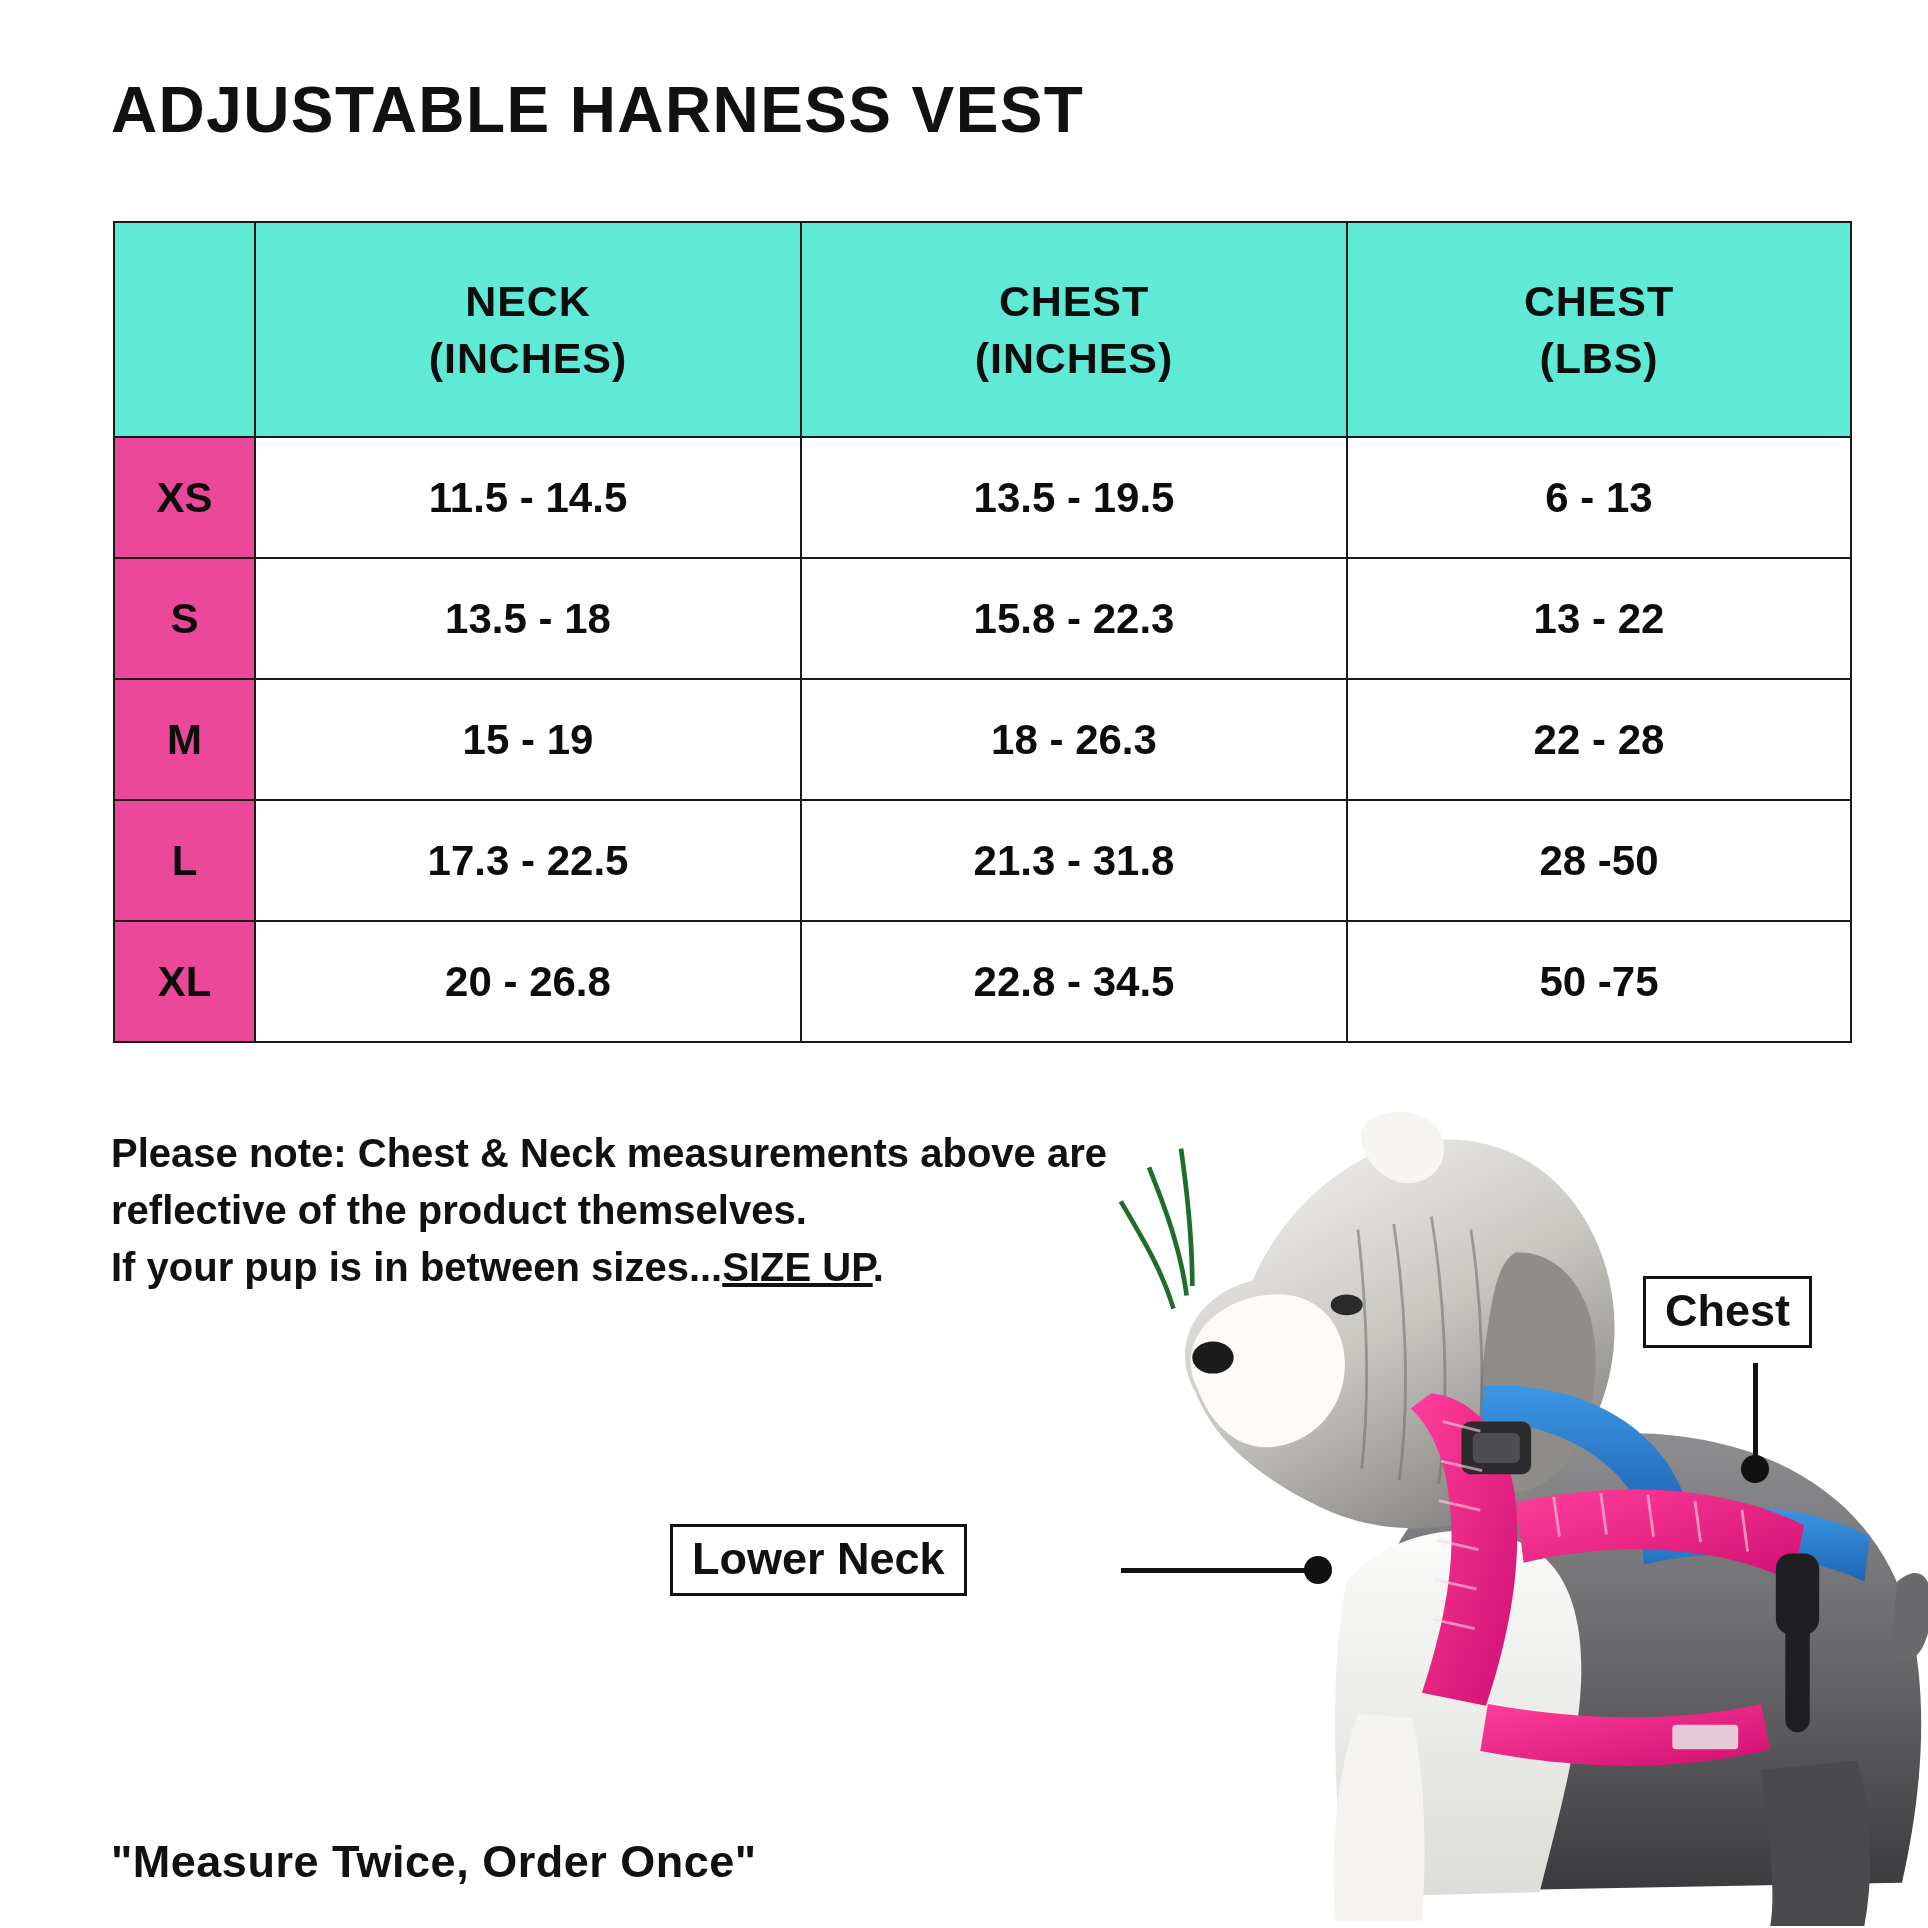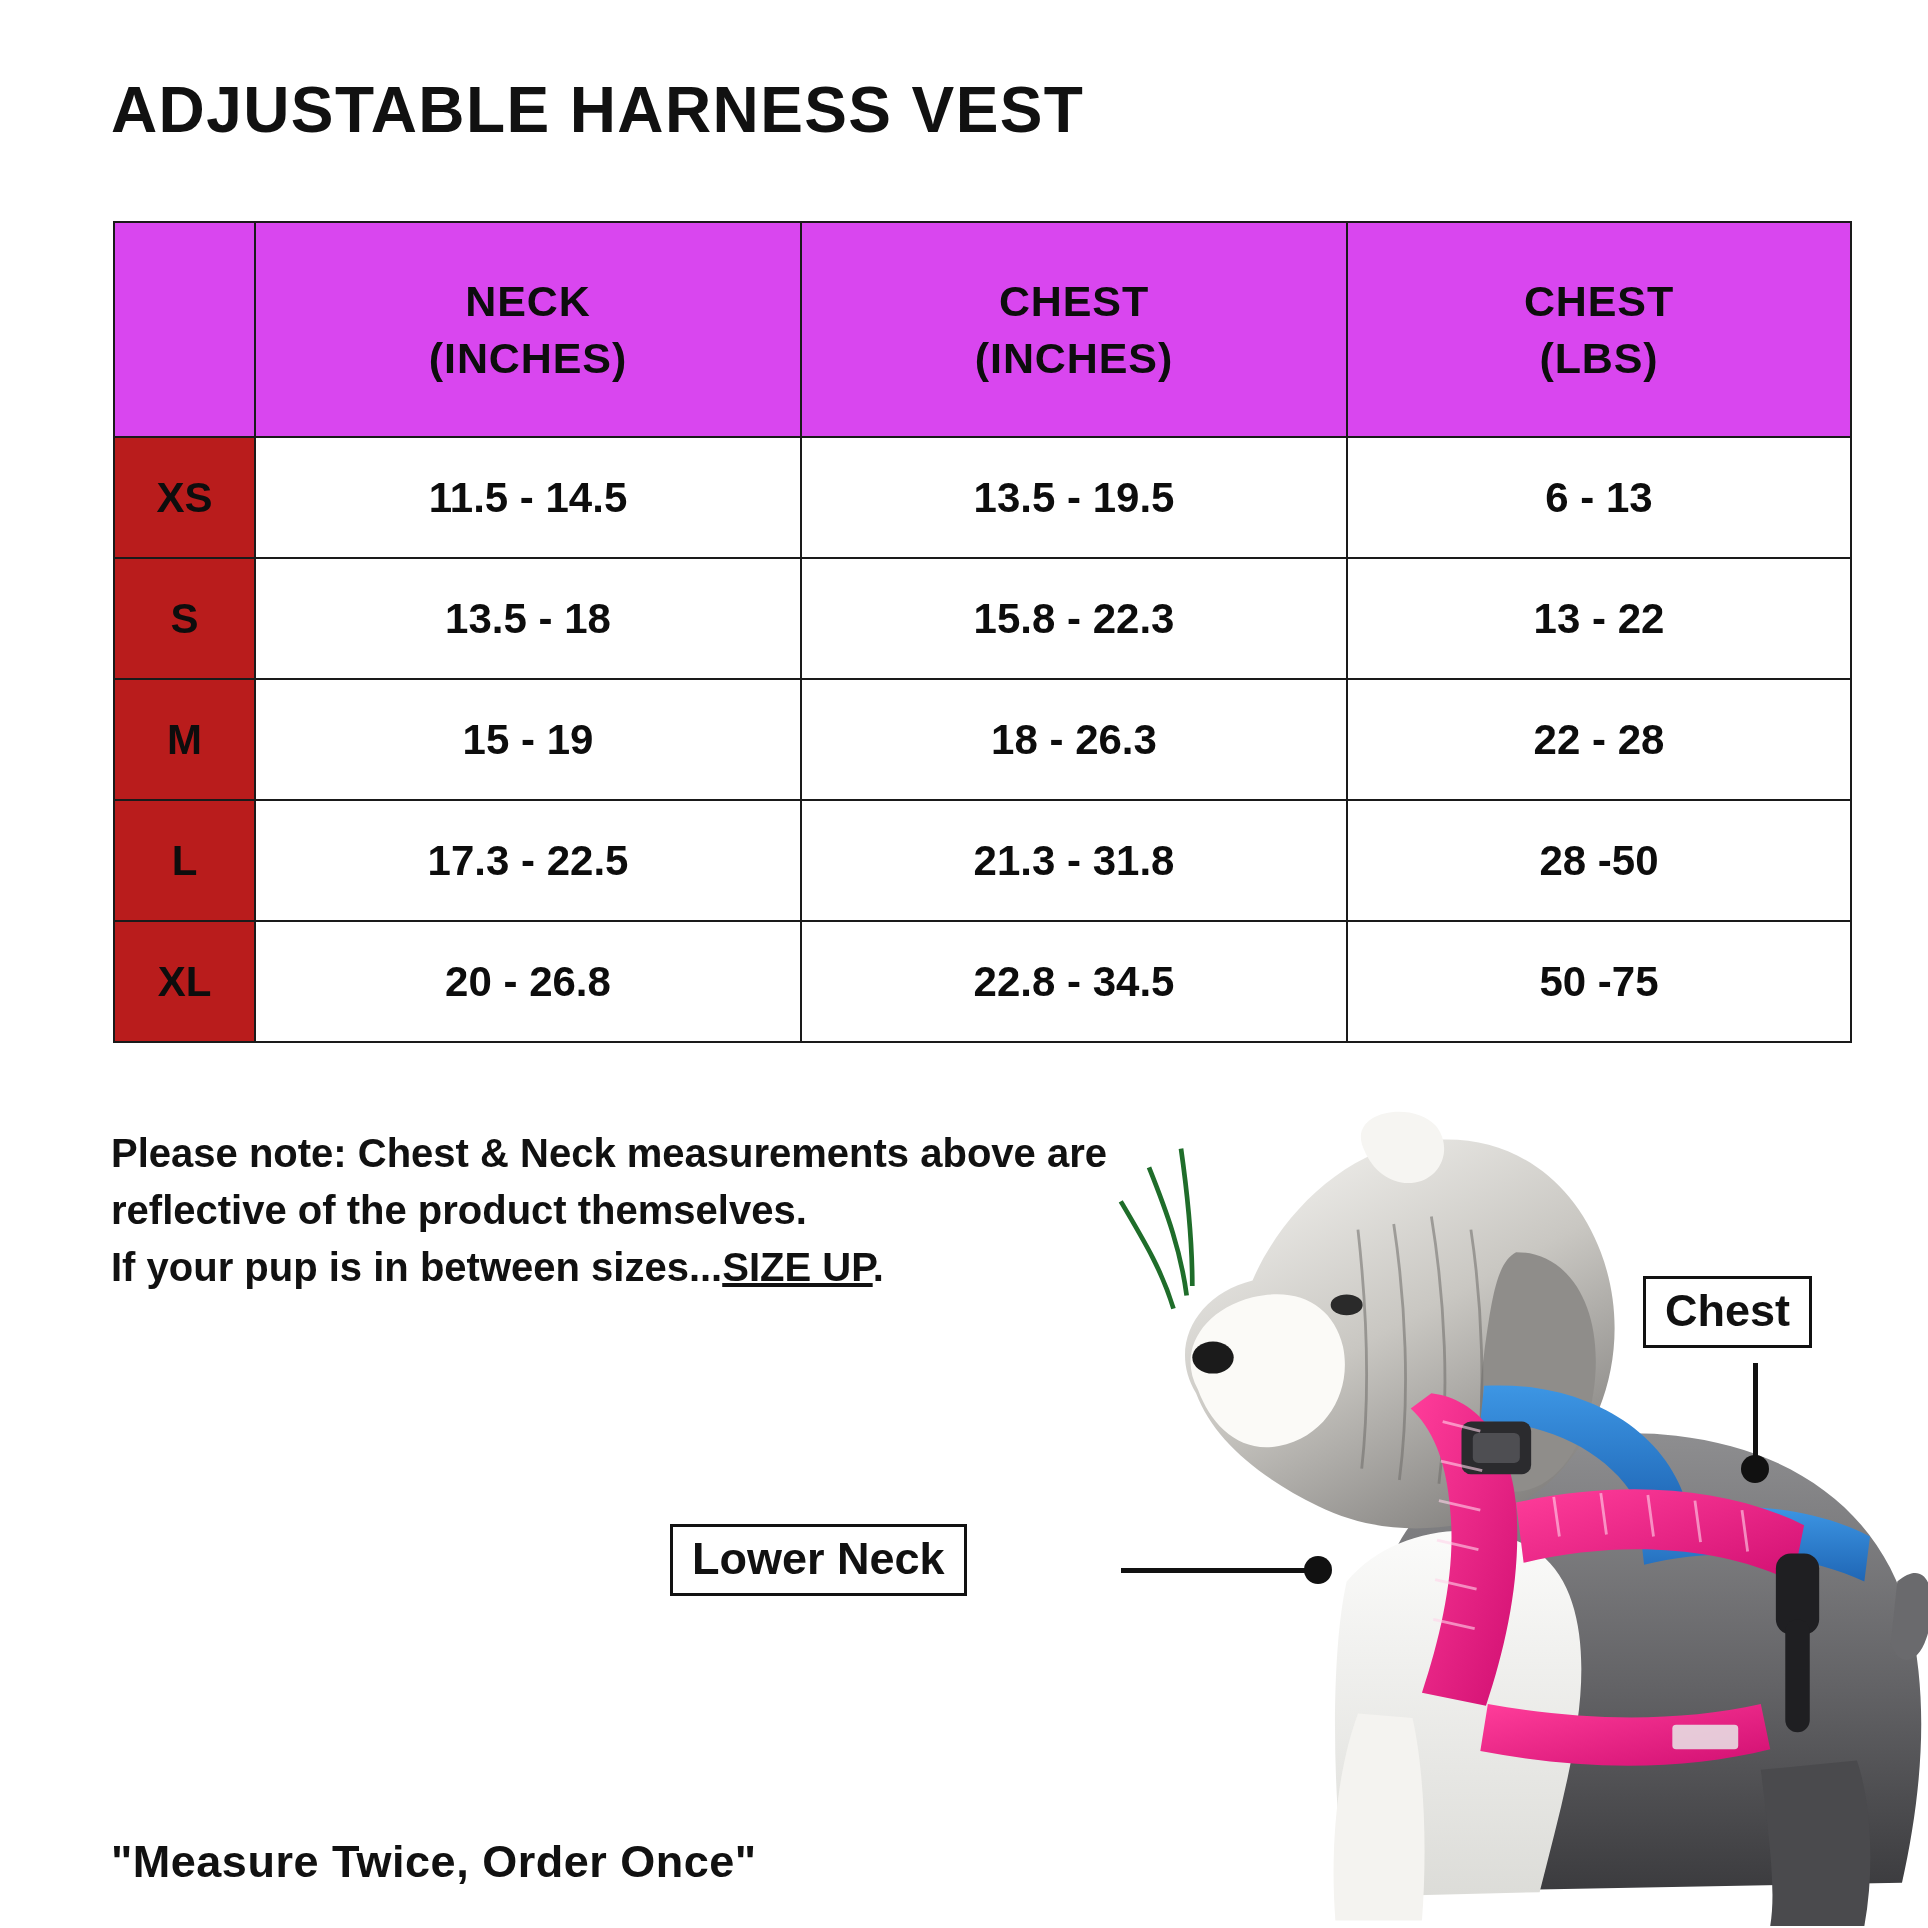--- a/index.html
+++ b/index.html
@@ -45,37 +45,37 @@
     text-align: center;
     vertical-align: middle;
     color: #0d0d0d;
   }
   .col-size { width: 141px; }
   .col-neck { width: 546px; }
   .col-chest { width: 546px; }
   .col-weight { width: 504px; }
 
   .size-table thead th {
-    background: #d946ef;
+    background: #5eead4;
     height: 215px;
     font-size: 43px;
     font-weight: 700;
     letter-spacing: 0.9px;
     line-height: 1.32;
     font-family: "Liberation Sans", sans-serif;
   }
   .hdr-corner { background: #29d2d8; }
 
   .size-table tbody td {
     height: 121px;
     font-size: 42px;
     font-weight: 700;
   }
   .size-cell {
-    background: #b91c1c;
+    background: #ec4899;
     font-size: 42px;
     font-weight: 700;
   }
   .val-cell { background: #ffffff; margin-top: 26px; }
 
   
   .notes {
     position: absolute;
     left: 111px;
     top: 1125px;

